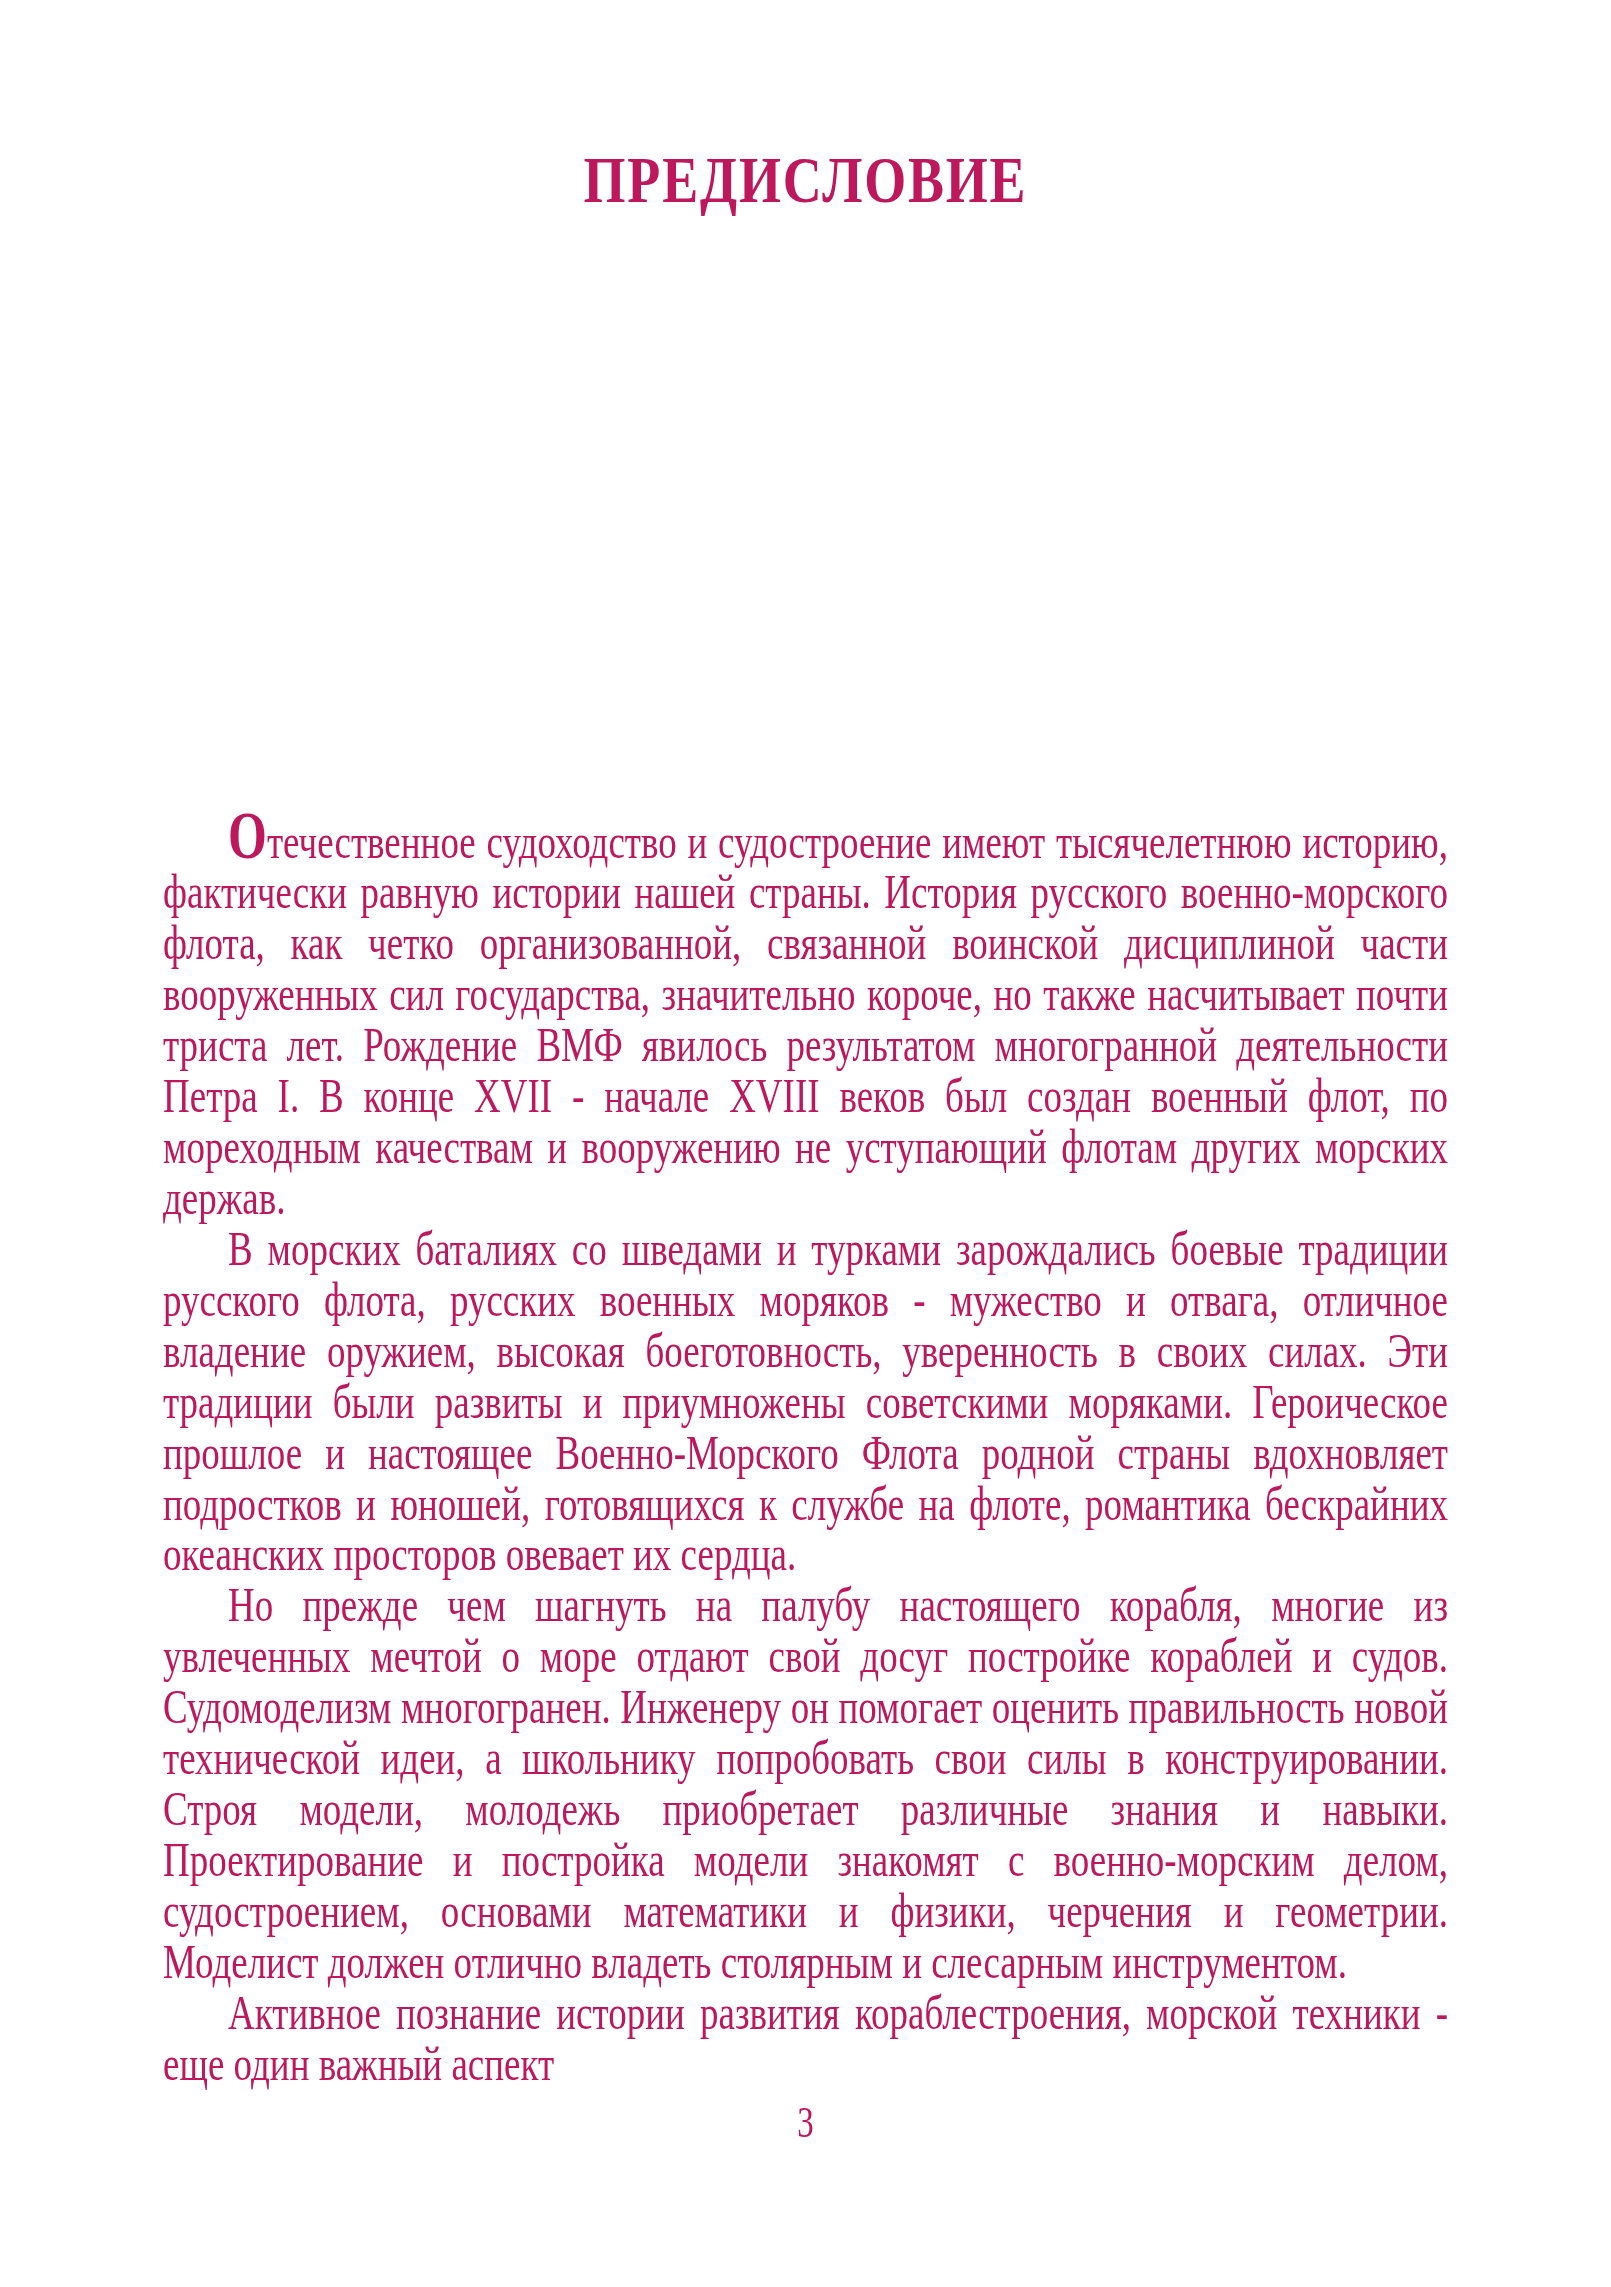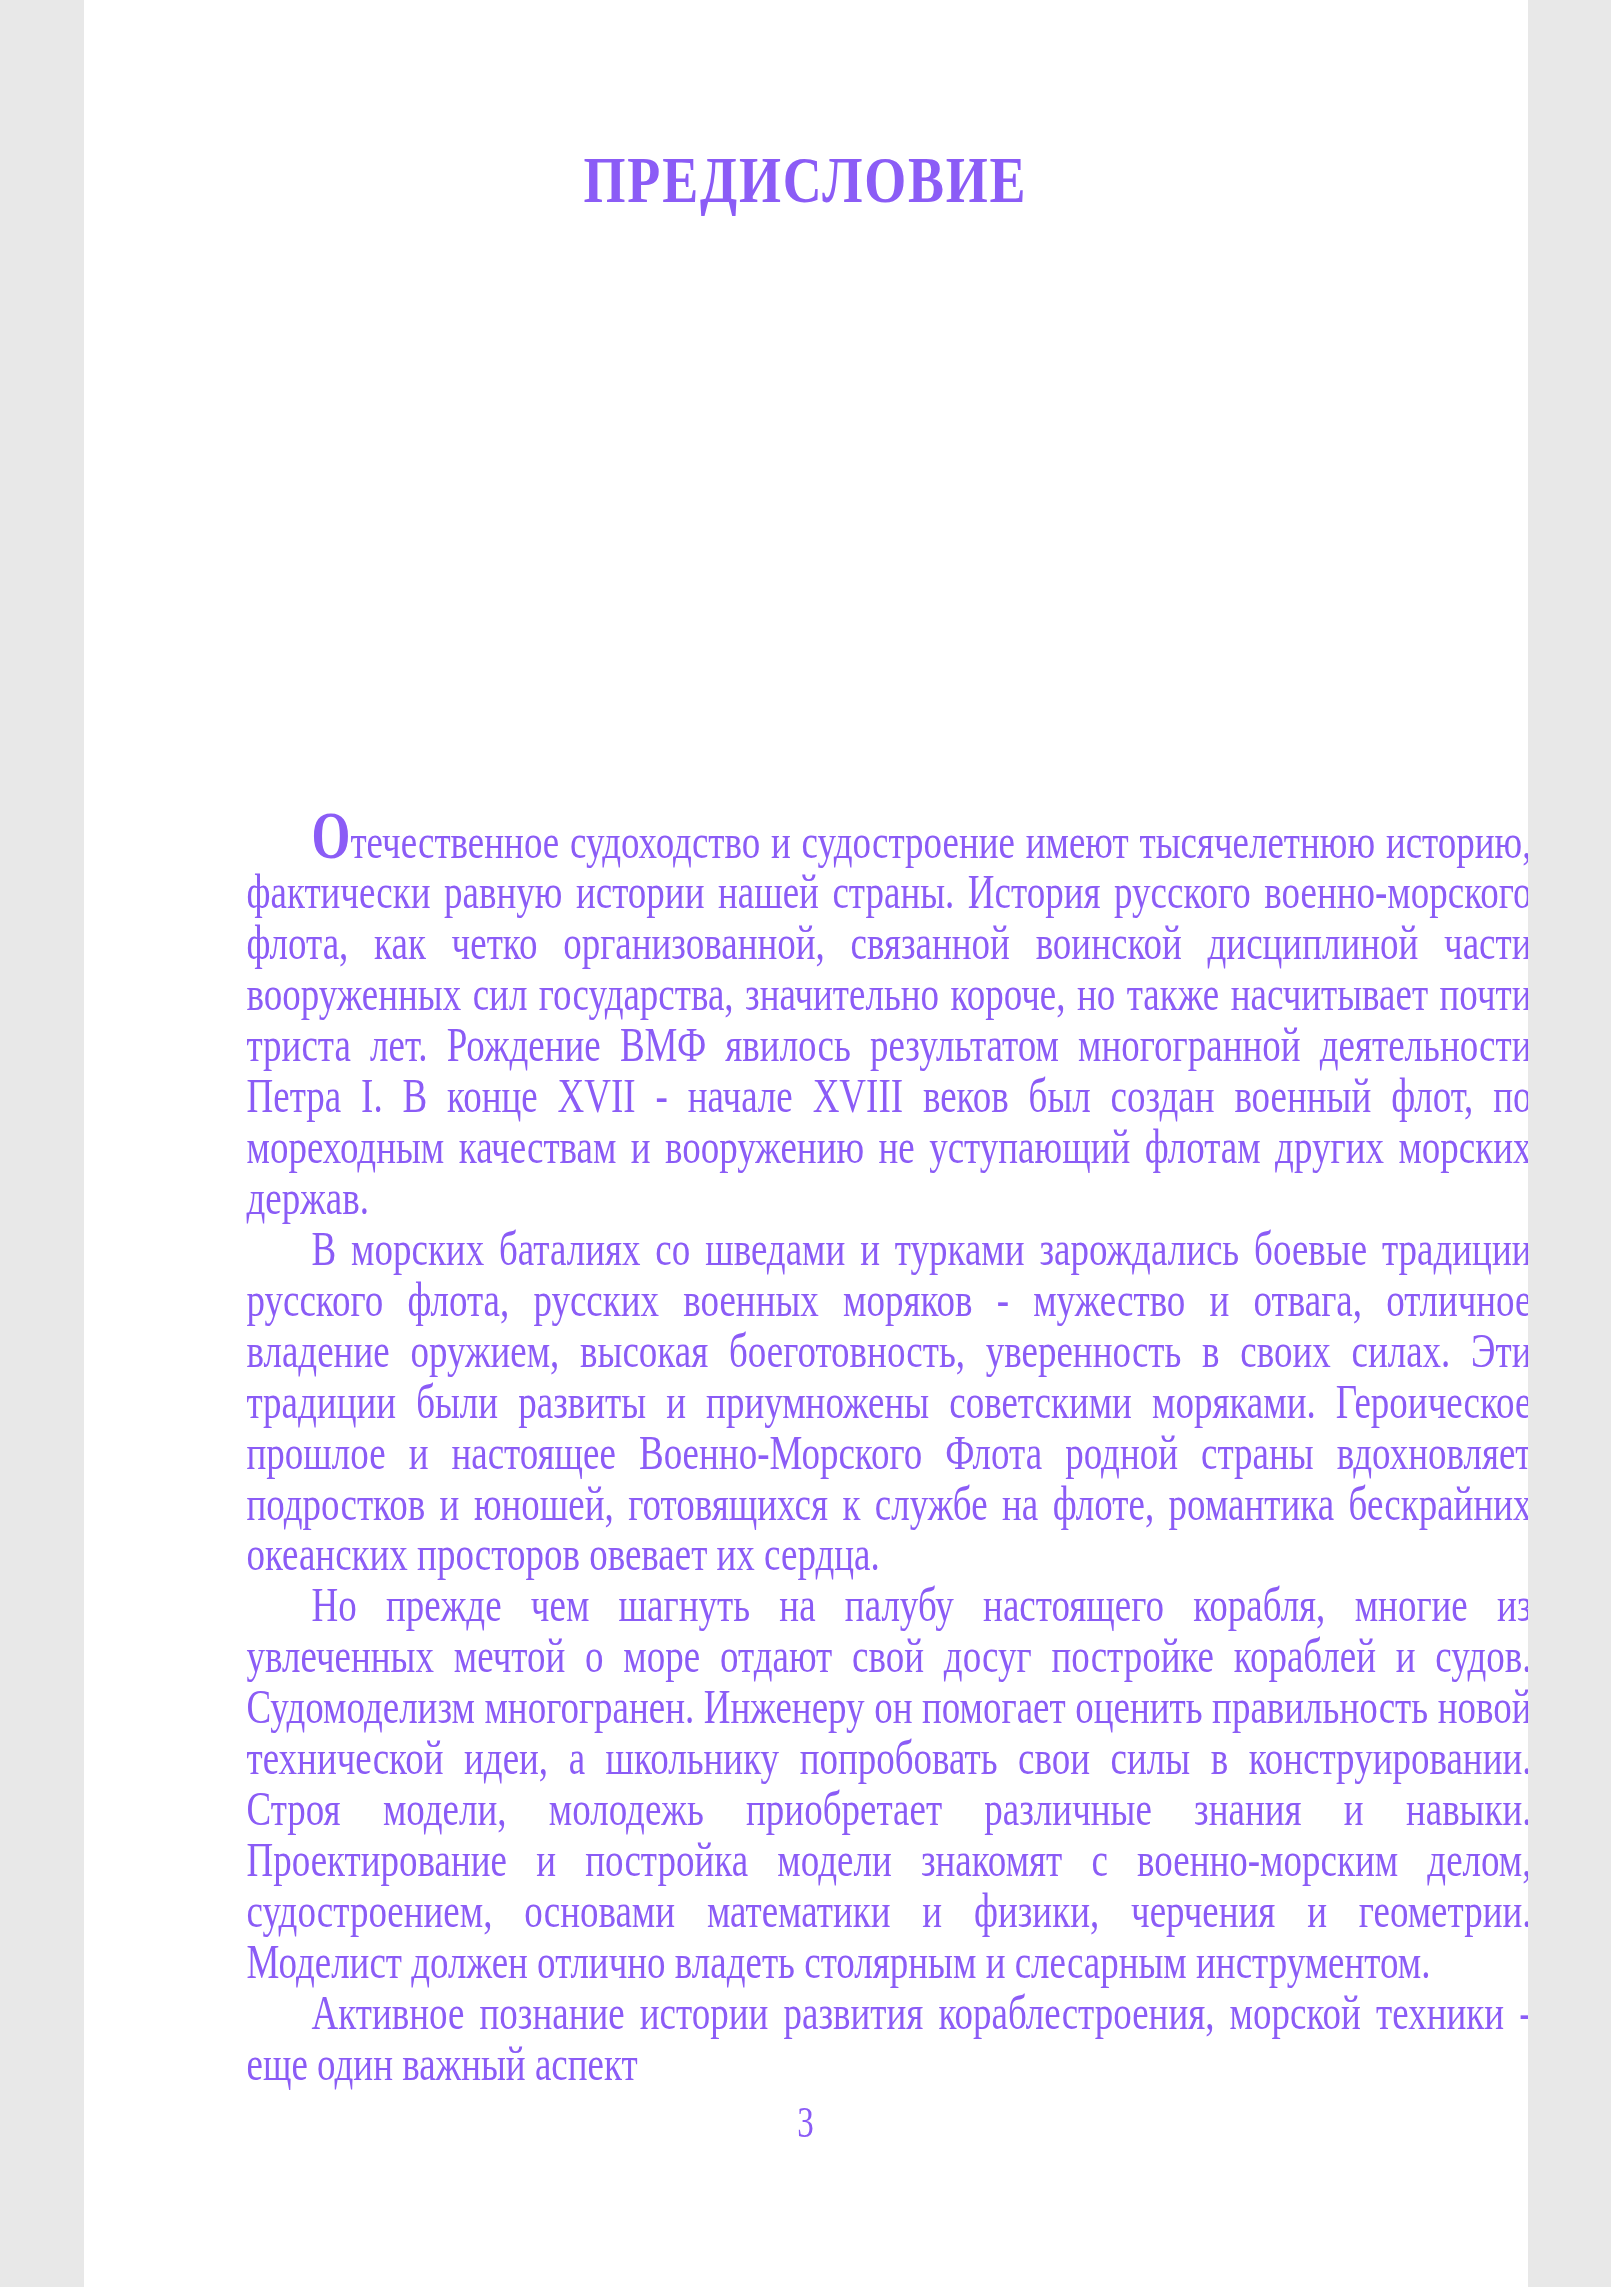--- a/index.html
+++ b/index.html
@@ -2,26 +2,26 @@
 <html style="font-size:14.8px"><head>
 <meta charset="utf-8">
 <style>
   html, body {
     margin: 0;
     padding: 0;
     background: #e8e8e8;
   }
   .page {
     position: relative;
-    width: 1444px;
+    width: 1611px;
     height: 2288px;
     margin: 0 auto;
     background: #ffffff;
     font-family: "Liberation Serif", "DejaVu Serif", serif;
-    color: #8b5cf6;
+    color: #be185d;
     overflow: hidden;
   }
   .title {
     position: absolute;
     top: 148px;
     left: 0;
     width: 100%;
     margin: 0;
     text-align: center;
     font-size: 54px;

